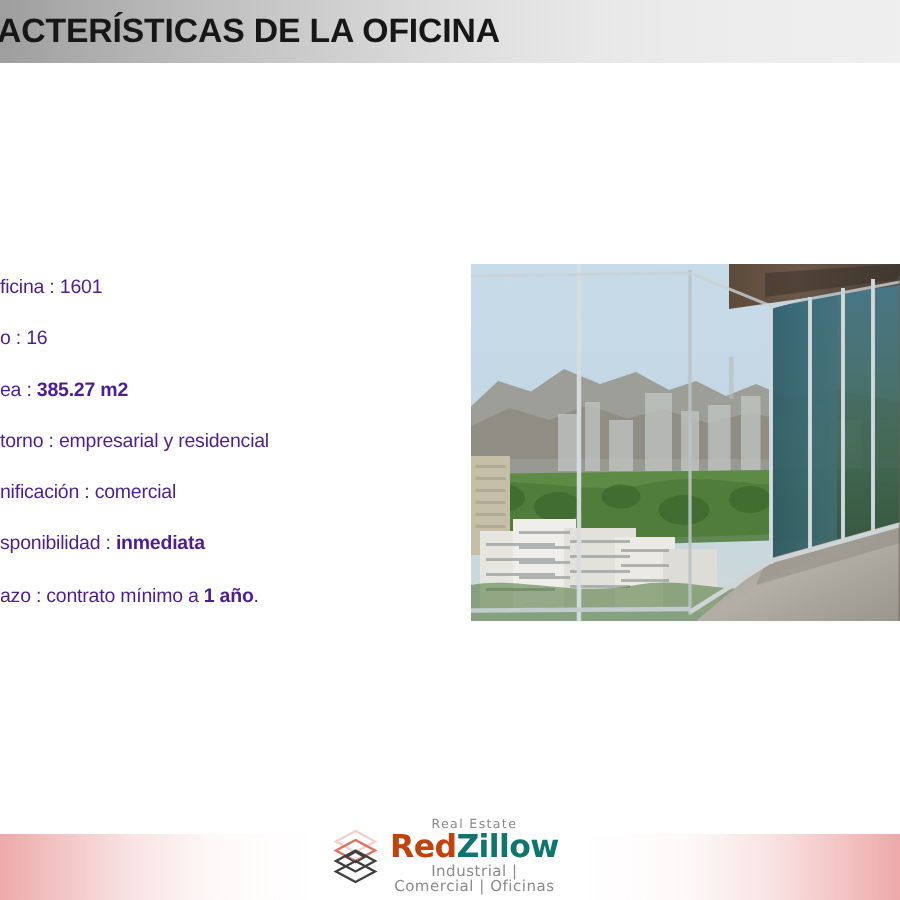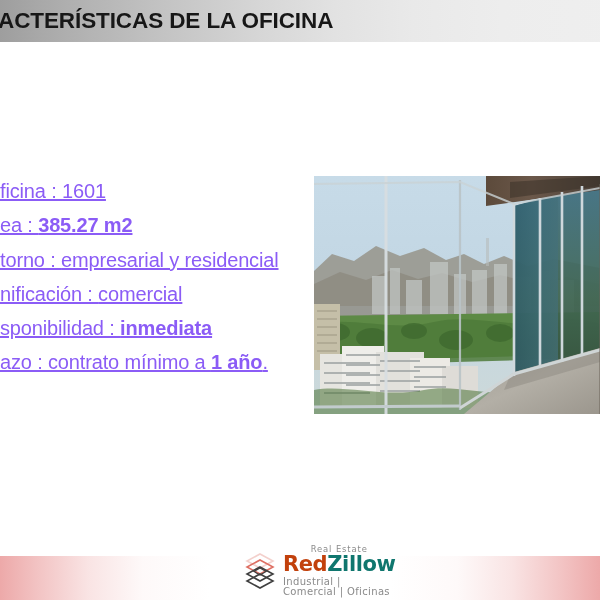--- a/index.html
+++ b/index.html
@@ -55,27 +55,26 @@
   }
 
   
   .features {
     position: absolute;
     left: 0;
     top: 181px;
     width: 300px;
   }
   .feature-line {
-    font-size: 20px;
-    color: #8b5cf6;
+    font-size: 13px;
+    color: #4c1d95;
     line-height: 20px;
     height: 34.3px;
     white-space: nowrap;
     letter-spacing: -0.15px;
-    text-decoration: underline;
   }
   .feature-line b {
     font-weight: bold;
   }
 
   
   .photo {
     position: absolute;
     left: 314px;
     top: 176px;
@@ -114,26 +113,27 @@
        rgba(233,150,150,0.82) 0%,
        rgba(237,170,170,0.70) 18%,
        rgba(243,198,198,0.48) 42%,
        rgba(250,228,228,0.22) 68%,
        rgba(255,255,255,0) 100%);
   }
 
   
   .logo {
     position: absolute;
-    left: 240px;
+    left: 217px;
     top: 549px;
     width: 148px;
     height: 44px;
     display: flex;
     align-items: center;
+    text-align: center;
   }
   .logo-mark {
     width: 40px;
     height: 40px;
     flex: 0 0 40px;
     margin-right: 3px;
   }
   .logo-text {
     display: flex;
     flex-direction: column;
@@ -169,20 +169,23 @@
 
 <div class="slide">
 
   <div class="header-bar">
     <div class="header-title">ACTERÍSTICAS DE LA OFICINA</div>
   </div>
 
   <div class="features">
     <div class="feature-line">
       <span>ficina : </span><span>1601</span>
+    </div>
+    <div class="feature-line">
+      <span>o : </span><span>16</span>
     </div>
     <div class="feature-line">
       <span>ea : </span><b>385.27 m2</b>
     </div>
     <div class="feature-line">
       <span>torno : </span><span>empresarial y residencial</span>
     </div>
     <div class="feature-line">
       <span>nificación : </span><span>comercial</span>
     </div>

